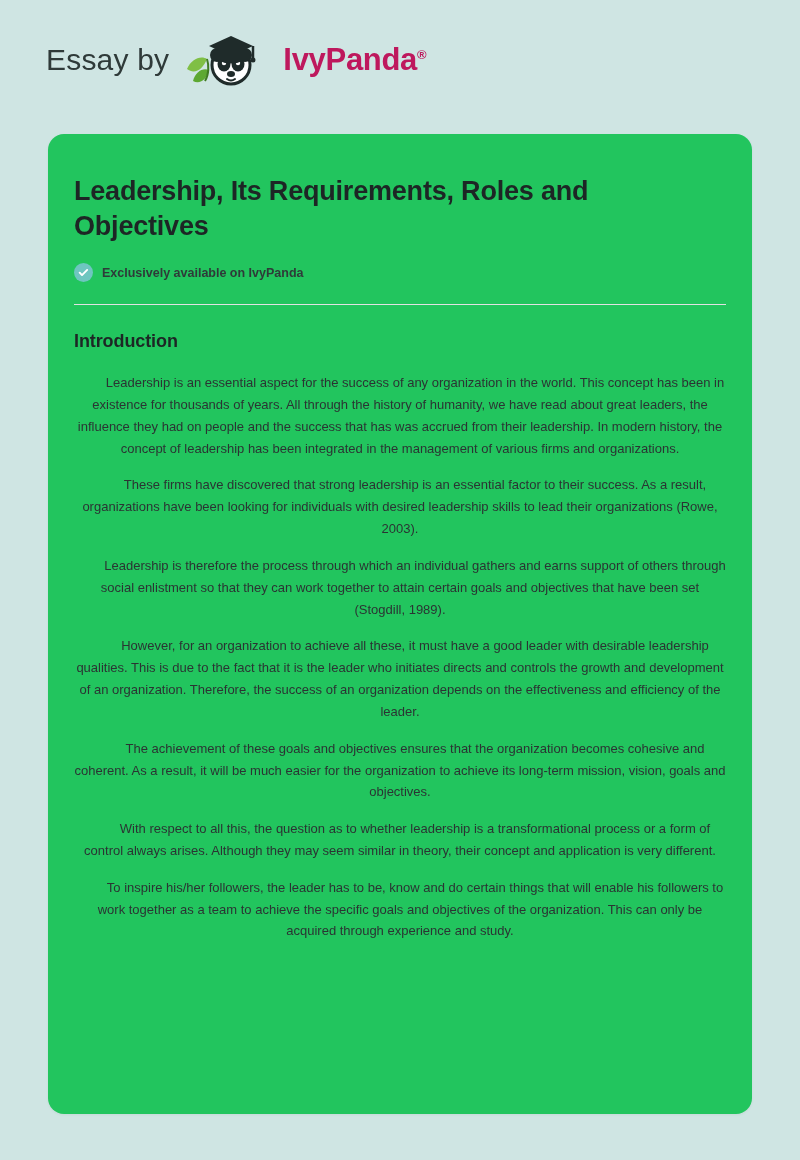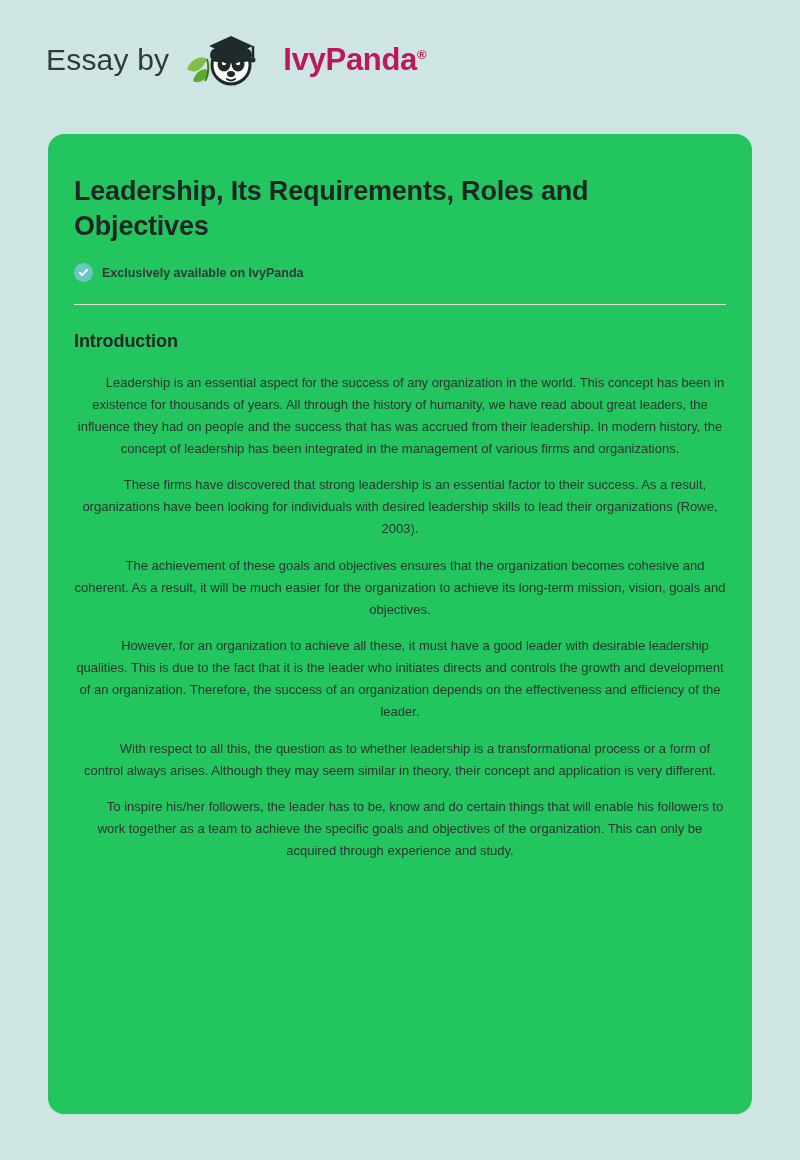--- a/index.html
+++ b/index.html
@@ -172,20 +172,21 @@
         </span>
         <span class="exclusive-text">Exclusively available on IvyPanda</span>
       </div>
 
       <div class="divider"></div>
 
       <h2 class="section-heading">Introduction</h2>
 
       <p class="body-text">Leadership is an essential aspect for the success of any organization in the world. This concept has been in existence for thousands of years. All through the history of humanity, we have read about great leaders, the influence they had on people and the success that has was accrued from their leadership. In modern history, the concept of leadership has been integrated in the management of various firms and organizations.</p>
       <p class="body-text">These firms have discovered that strong leadership is an essential factor to their success. As a result, organizations have been looking for individuals with desired leadership skills to lead their organizations (Rowe, 2003).</p>
+      <p class="body-text">Leadership is therefore the process through which an individual gathers and earns support of others through social enlistment so that they can work together to attain certain goals and objectives that have been set (Stogdill, 1989).</p>
+      <p class="body-text">However, for an organization to achieve all these, it must have a good leader with desirable leadership qualities. This is due to the fact that it is the leader who initiates directs and controls the growth and development of an organization. Therefore, the success of an organization depends on the effectiveness and efficiency of the leader.</p>
       <p class="body-text">The achievement of these goals and objectives ensures that the organization becomes cohesive and coherent. As a result, it will be much easier for the organization to achieve its long-term mission, vision, goals and objectives.</p>
-      <p class="body-text">However, for an organization to achieve all these, it must have a good leader with desirable leadership qualities. This is due to the fact that it is the leader who initiates directs and controls the growth and development of an organization. Therefore, the success of an organization depends on the effectiveness and efficiency of the leader.</p>
       <p class="body-text">With respect to all this, the question as to whether leadership is a transformational process or a form of control always arises. Although they may seem similar in theory, their concept and application is very different.</p>
       <p class="body-text">To inspire his/her followers, the leader has to be, know and do certain things that will enable his followers to work together as a team to achieve the specific goals and objectives of the organization. This can only be acquired through experience and study.</p>
     </div>
   </div>
 
 </div>
 
 </body></html>

